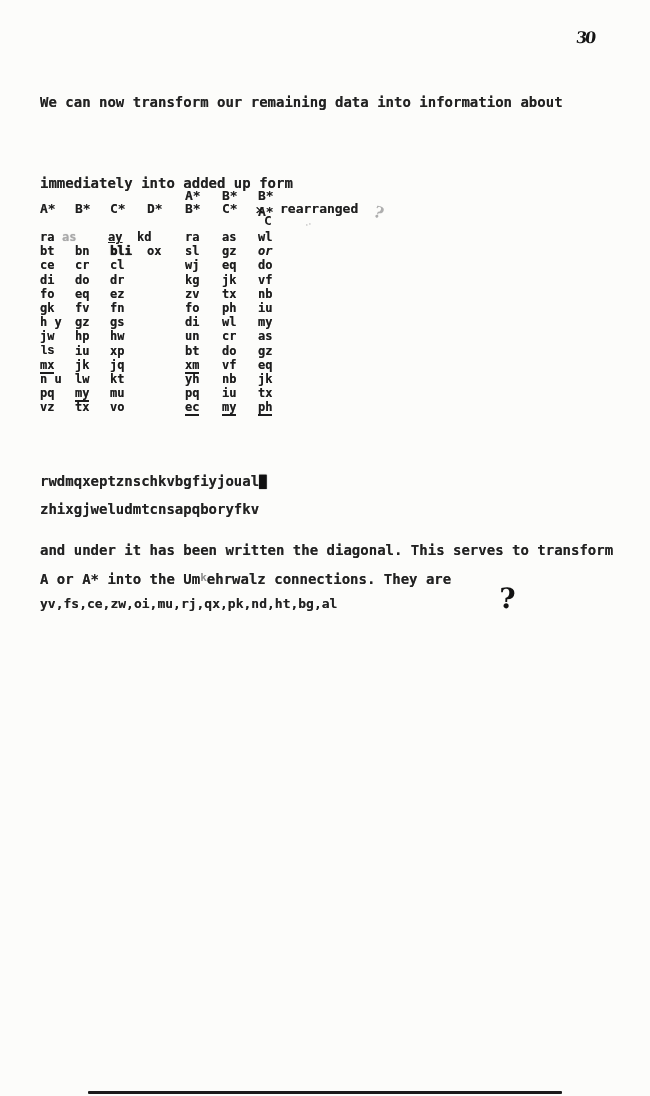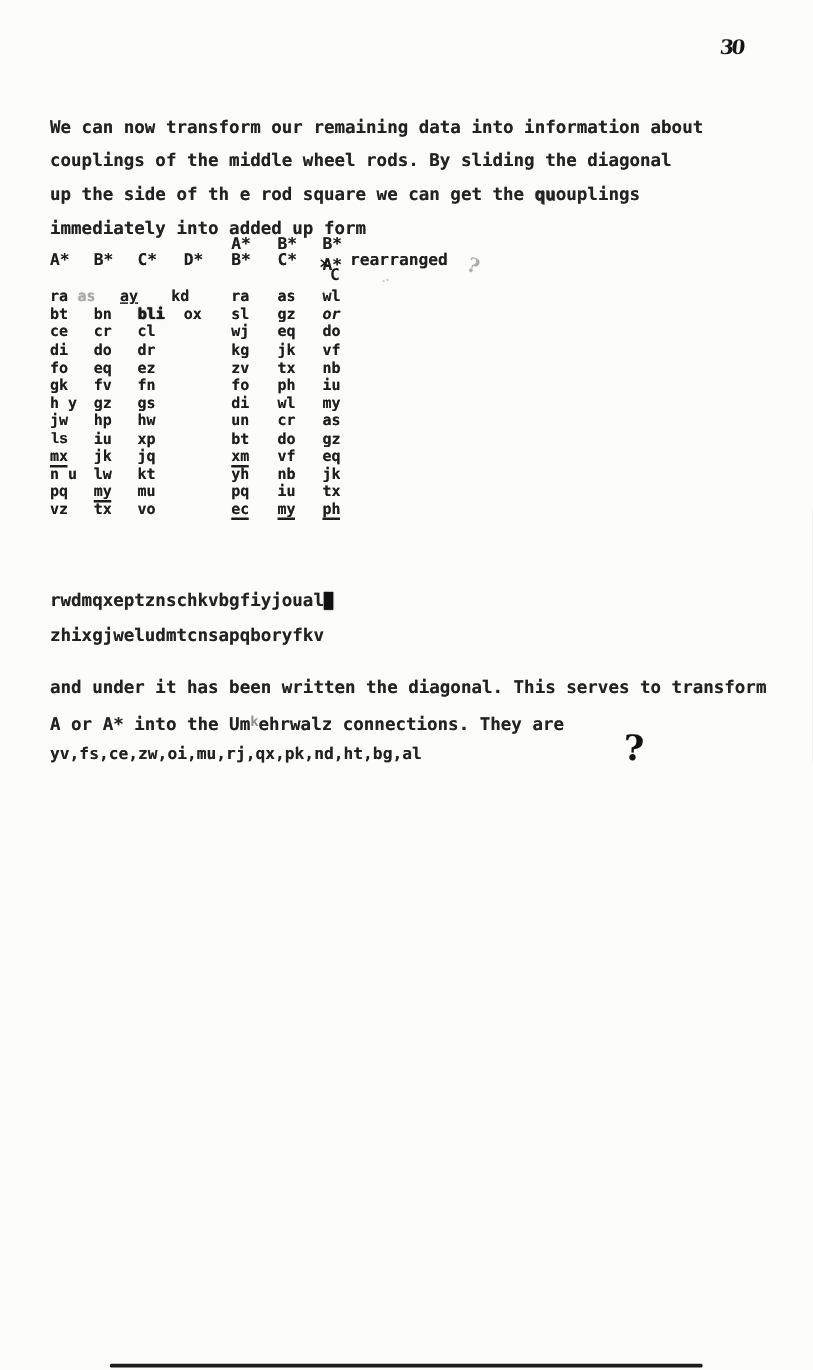--- a/index.html
+++ b/index.html
@@ -68,22 +68,20 @@
 </style>
 </head>
 <body>
 
 <div class="page">
 
   <div class="page-number">30</div>
 
   
   <div class="tw" style="top:95px">We can now transform our remaining data into information about</div>
-  <div class="tw" style="top:122px">couplings of the middle wheel rods. By sliding the diagonal</div>
-  <div class="tw" style="top:149px"><span>up the side of th e rod square we can get the </span><span class="smudge">qu</span><span>ouplings</span></div>
   <div class="tw" style="top:176px">immediately into added up form</div>
 
   
   <span class="hcell" style="left:185px;top:188px">A*</span>
   <span class="hcell" style="left:222px;top:188px">B*</span>
   <span class="hcell" style="left:258px;top:188px">B*</span>
 
   <span class="hcell" style="left:40px;top:201px">A*</span>
   <span class="hcell" style="left:75px;top:201px">B*</span>
   <span class="hcell" style="left:110px;top:201px">C*</span>
@@ -92,21 +90,21 @@
   <span class="hcell" style="left:222px;top:201px">C*</span>
   <span class="hcell strike-wrap" style="left:258px;top:201px"><span>A*</span><span class="strike-x">✕</span></span>
   <span class="hcell" style="left:280px;top:201px">rearranged</span>
   <span class="correction-c" style="left:264px;top:213px">C</span>
 
   
   <div class="rod-table">
       <div class="trow">
         <span class="tcell" style="left: 0px;">ra</span>
         <span class="tcell ghost" style="left: 22px;">as</span>
-        <span class="tcell" style="left: 56px; text-decoration: underline;">ay</span>
+        <span class="tcell" style="left: 68px; text-decoration: underline;">ay</span>
         <span class="tcell" style="left: 97px;">kd</span>
         <span class="tcell" style="left: 145px;">ra</span>
         <span class="tcell" style="left: 182px;">as</span>
         <span class="tcell" style="left: 218px;">wl</span>
       </div>
       <div class="trow">
         <span class="tcell" style="left: 0px;">bt</span>
         <span class="tcell" style="left: 35px;">bn</span>
         <span class="tcell dense" style="left: 70px;">bli</span>
         <span class="tcell" style="left: 107px;">ox</span>

